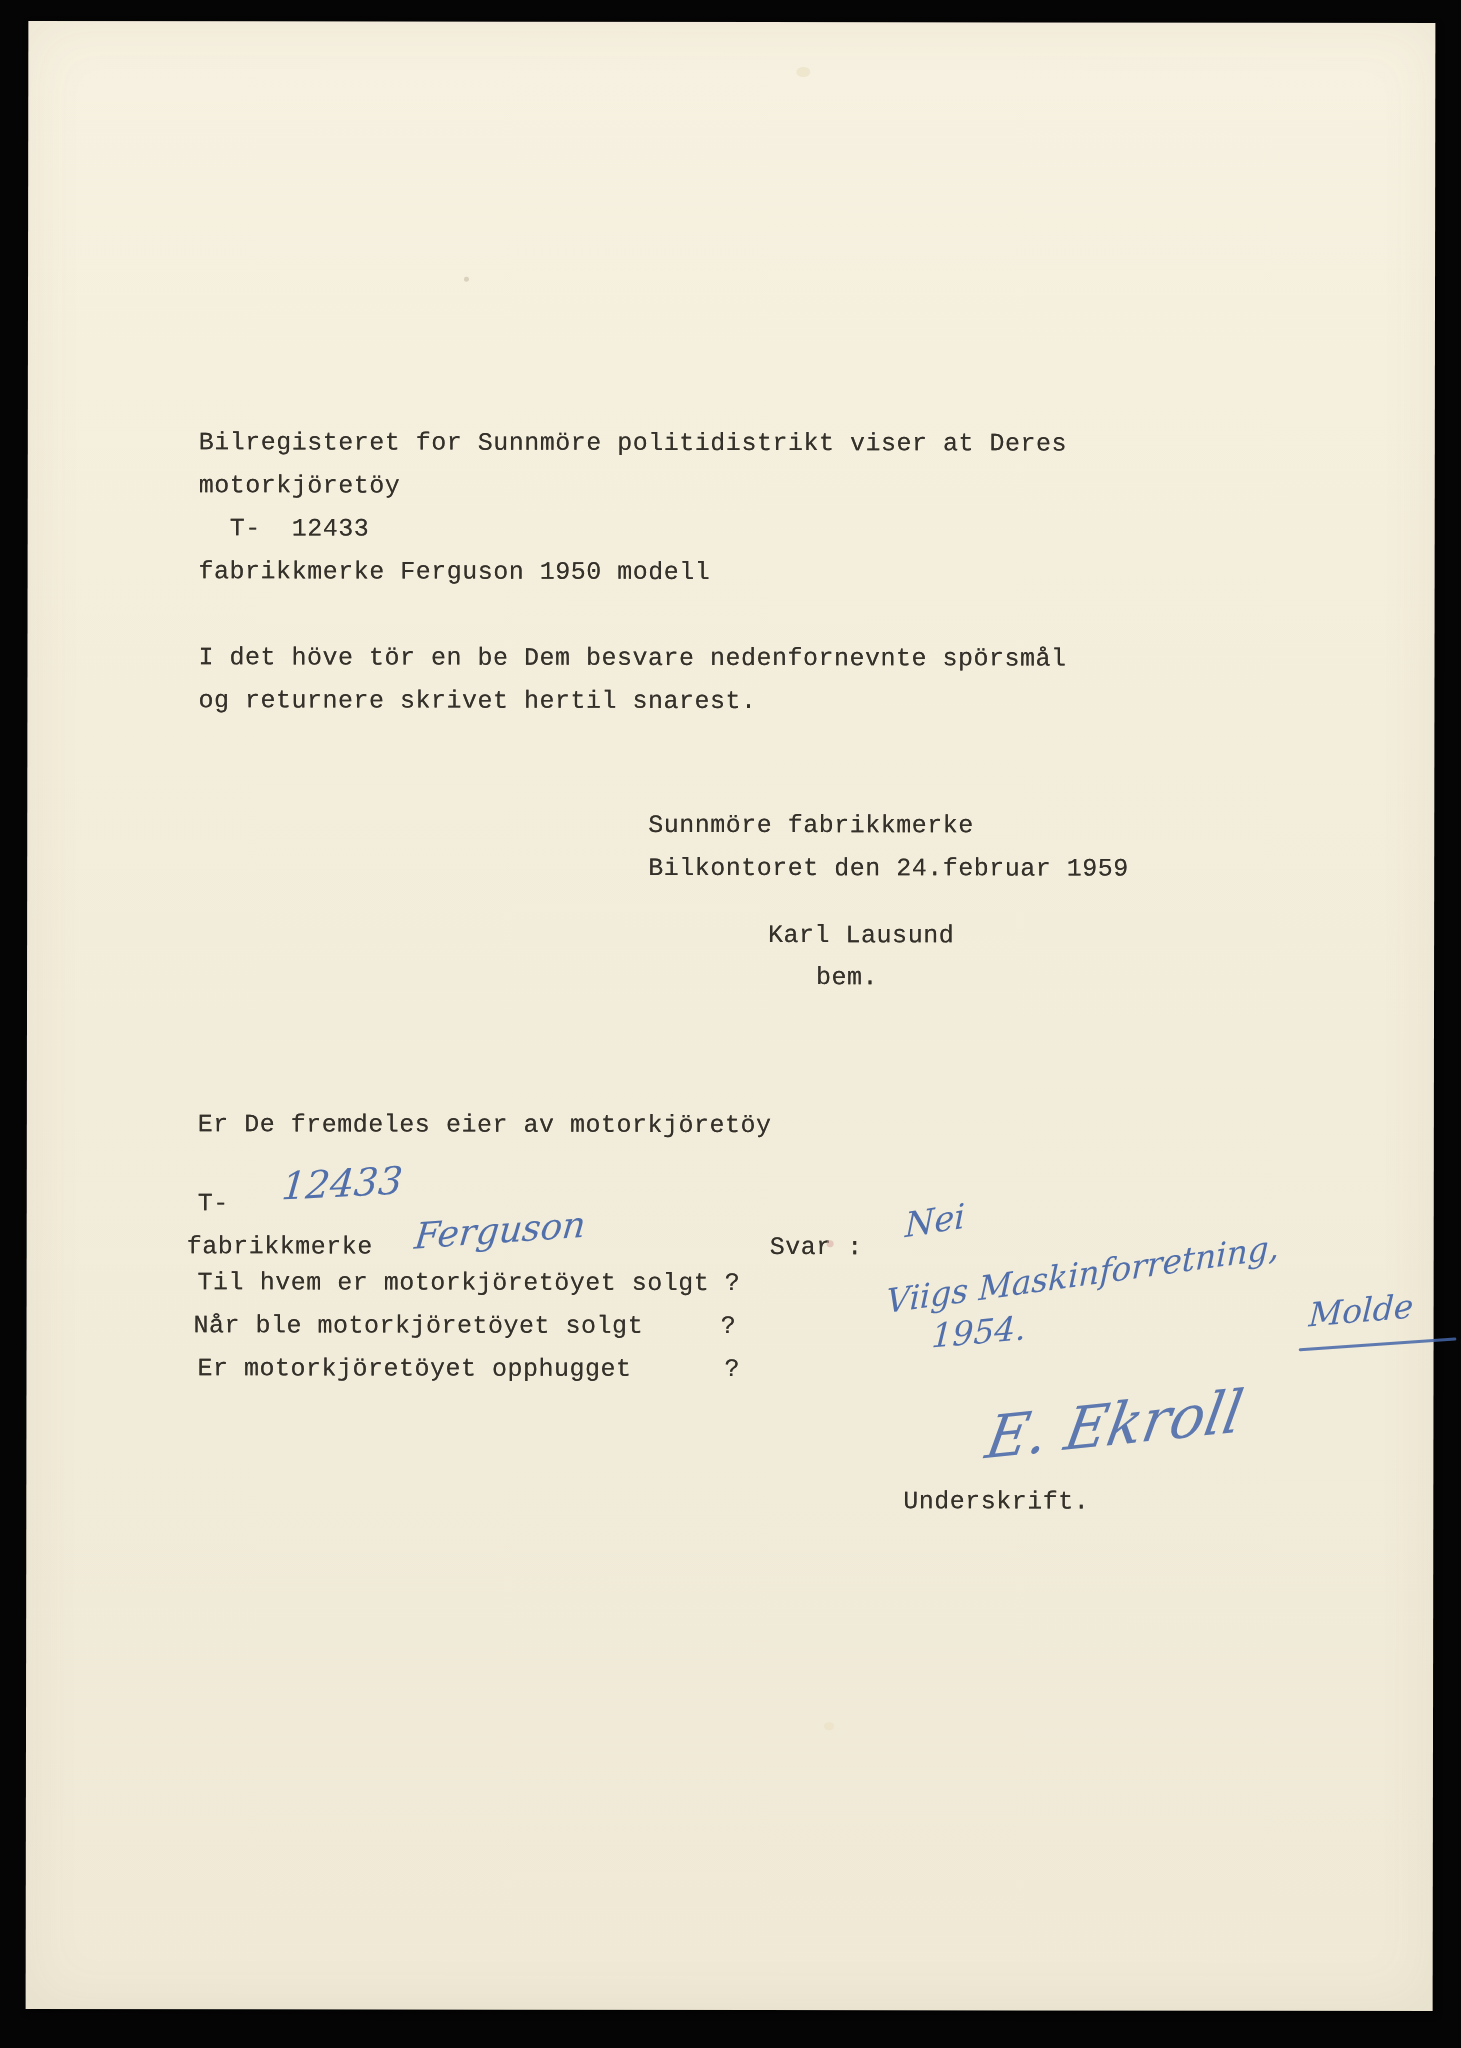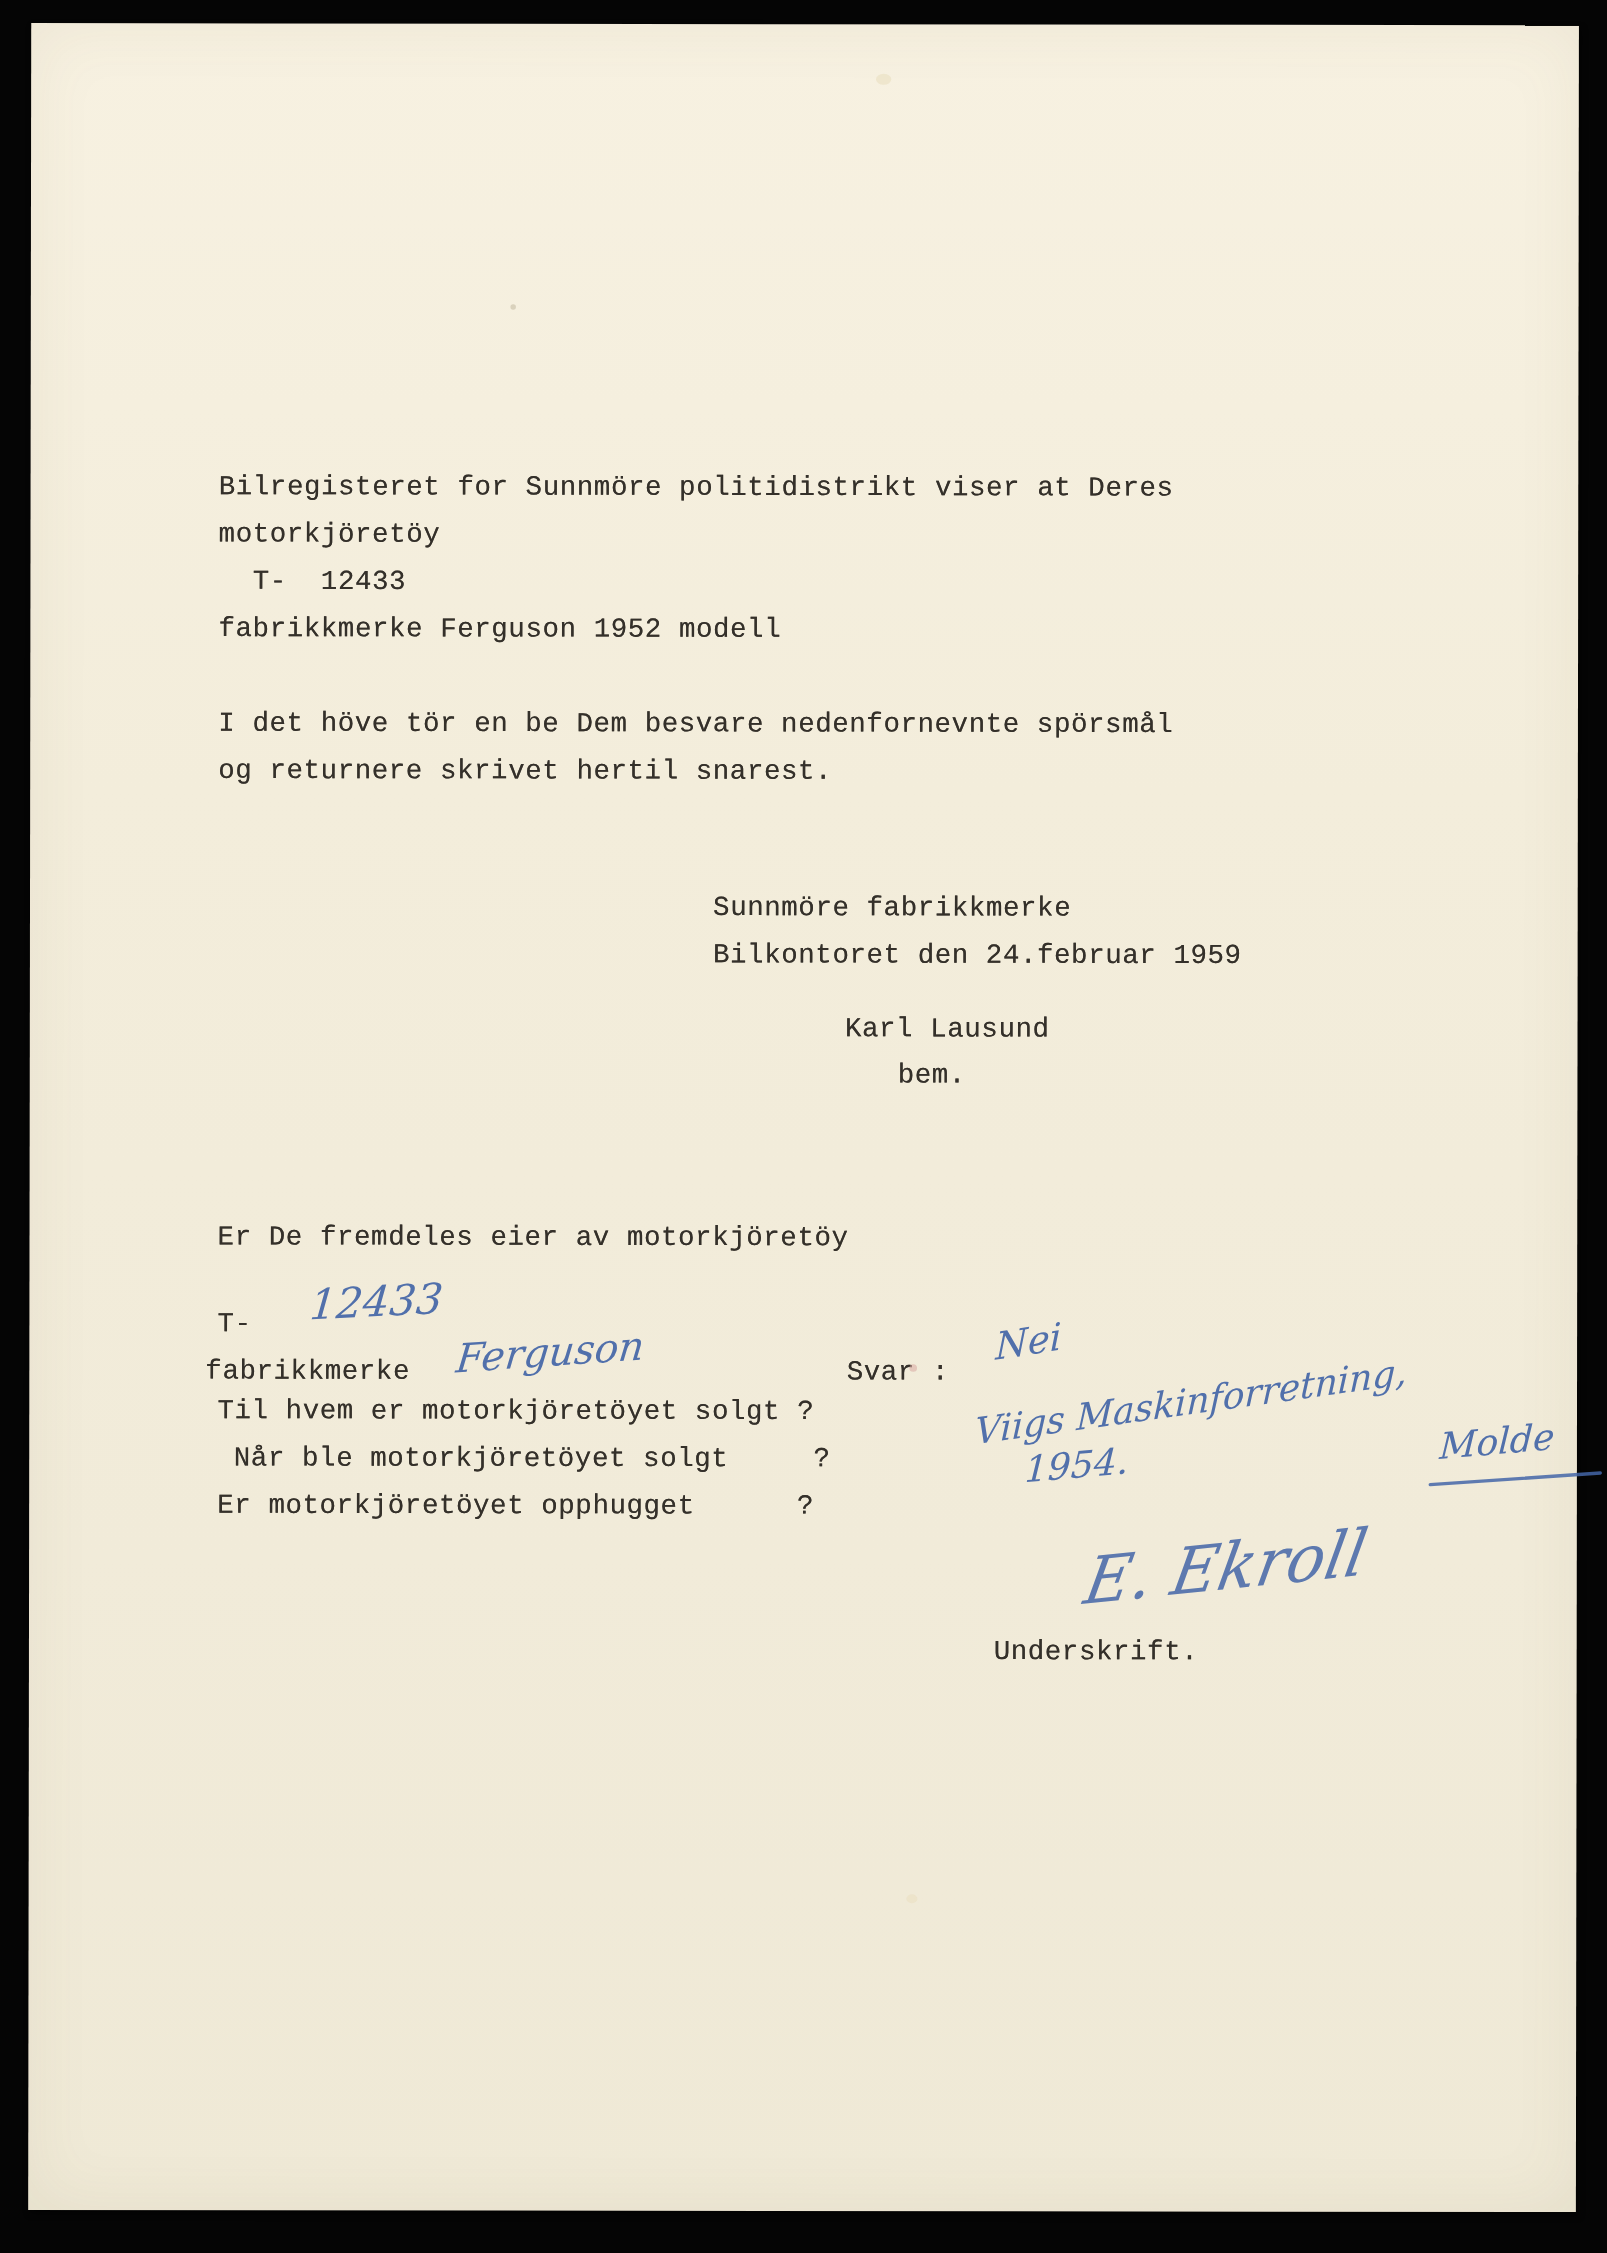--- a/index.html
+++ b/index.html
@@ -41,36 +41,36 @@
 </style>
 </head>
 <body>
 
 <div class="paper">
 
 
   <div class="typed" style="left:171px;top:400px;">Bilregisteret for Sunnmöre politidistrikt viser at Deres</div>
   <div class="typed" style="left:171px;top:443px;">motorkjöretöy</div>
   <div class="typed" style="left:171px;top:486px;margin-left:31px;">T-  12433</div>
-  <div class="typed" style="left:171px;top:529px;">fabrikkmerke Ferguson 1952 modell</div>
+  <div class="typed" style="left:171px;top:529px;">fabrikkmerke Ferguson 1950 modell</div>
   <div class="typed" style="left:171px;top:615px;">I det höve tör en be Dem besvare nedenfornevnte spörsmål</div>
   <div class="typed" style="left:171px;top:658px;">og returnere skrivet hertil snarest.</div>
 
   <div class="typed" style="left:621px;top:782px;">Sunnmöre fabrikkmerke</div>
   <div class="typed" style="left:621px;top:825px;">Bilkontoret den 24.februar 1959</div>
 
   <div class="typed" style="left:741px;top:892px;">Karl Lausund</div>
   <div class="typed" style="left:789px;top:934px;">bem.</div>
 
   <div class="typed" style="left:171px;top:1054px;margin-top:28px;">Er De fremdeles eier av motorkjöretöy</div>
   <div class="typed" style="left:171px;top:1161px;">T-</div>
   <div class="typed" style="left:160px;top:1204px;">fabrikkmerke</div>
   <div class="typed" style="left:743px;top:1204px;">Svar :</div>
   <div class="typed" style="left:171px;top:1240px;">Til hvem er motorkjöretöyet solgt ?</div>
-  <div class="typed" style="left:186px;top:1283px;text-align:center;">Når ble motorkjöretöyet solgt     ?</div>
+  <div class="typed" style="left:167px;top:1283px;text-align:center;">Når ble motorkjöretöyet solgt     ?</div>
   <div class="typed" style="left:171px;top:1326px;">Er motorkjöretöyet opphugget      ?</div>
 
   <div class="hw" style="left:255px;top:1140px;font-size:38px;transform:rotate(-3deg) skewX(-8deg);">12433</div>
   <div class="hw" style="left:388px;top:1188px;font-size:36px;transform:rotate(-4deg) skewX(-10deg);">Ferguson</div>
   <div class="hw" style="left:878px;top:1178px;font-size:34px;transform:rotate(-9deg) skewX(-10deg);">Nei</div>
   <div class="hw" style="left:858px;top:1232px;font-size:33px;transform:rotate(-8deg) skewX(-10deg);">Viigs Maskinforretning,</div>
   <div class="hw" style="left:1282px;top:1268px;font-size:33px;transform:rotate(-5deg) skewX(-8deg);">Molde</div>
   <div class="molde-underline"></div>
   <div class="hw" style="left:905px;top:1290px;font-size:33px;transform:rotate(-5deg) skewX(-8deg);">1954.</div>
 

